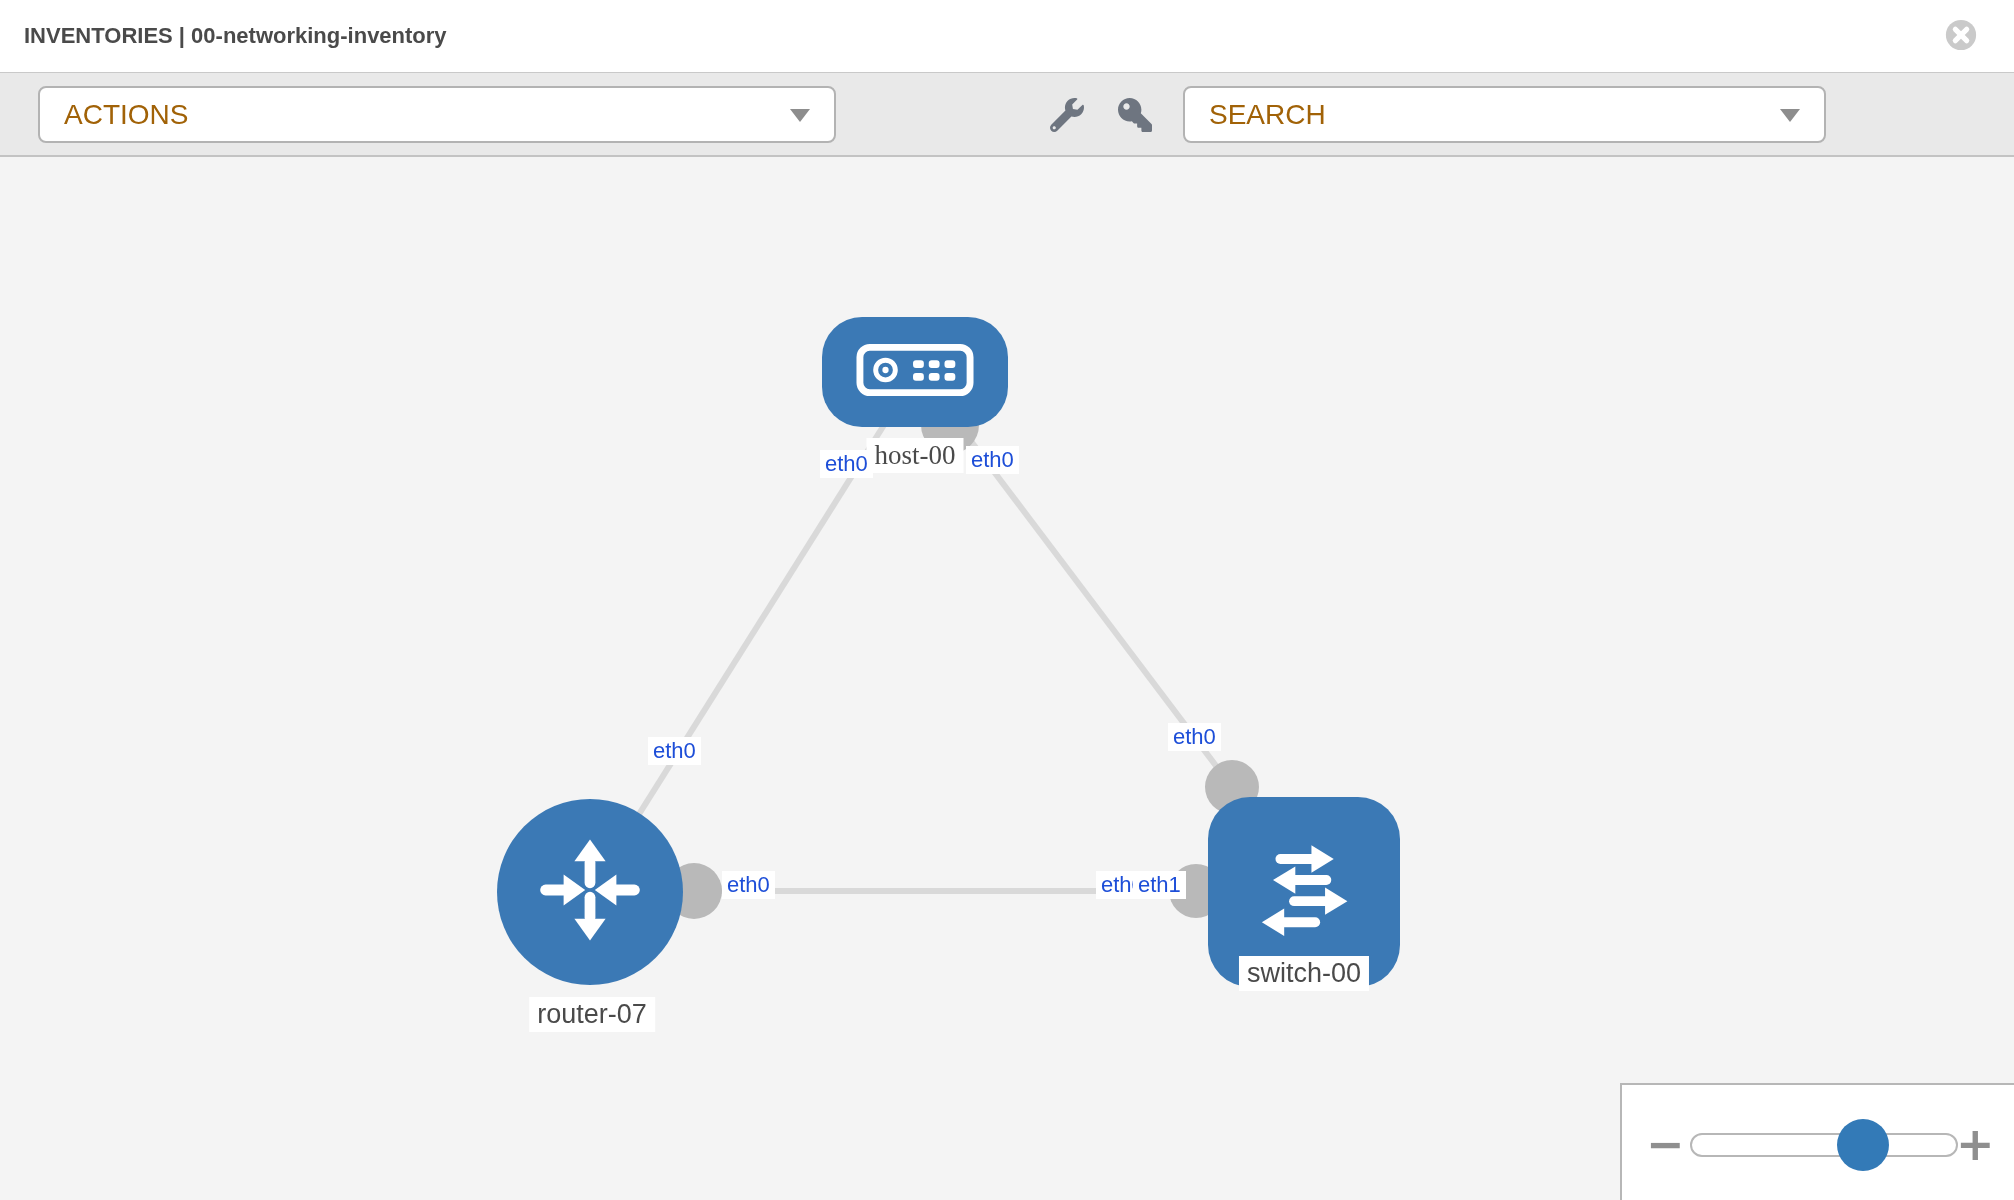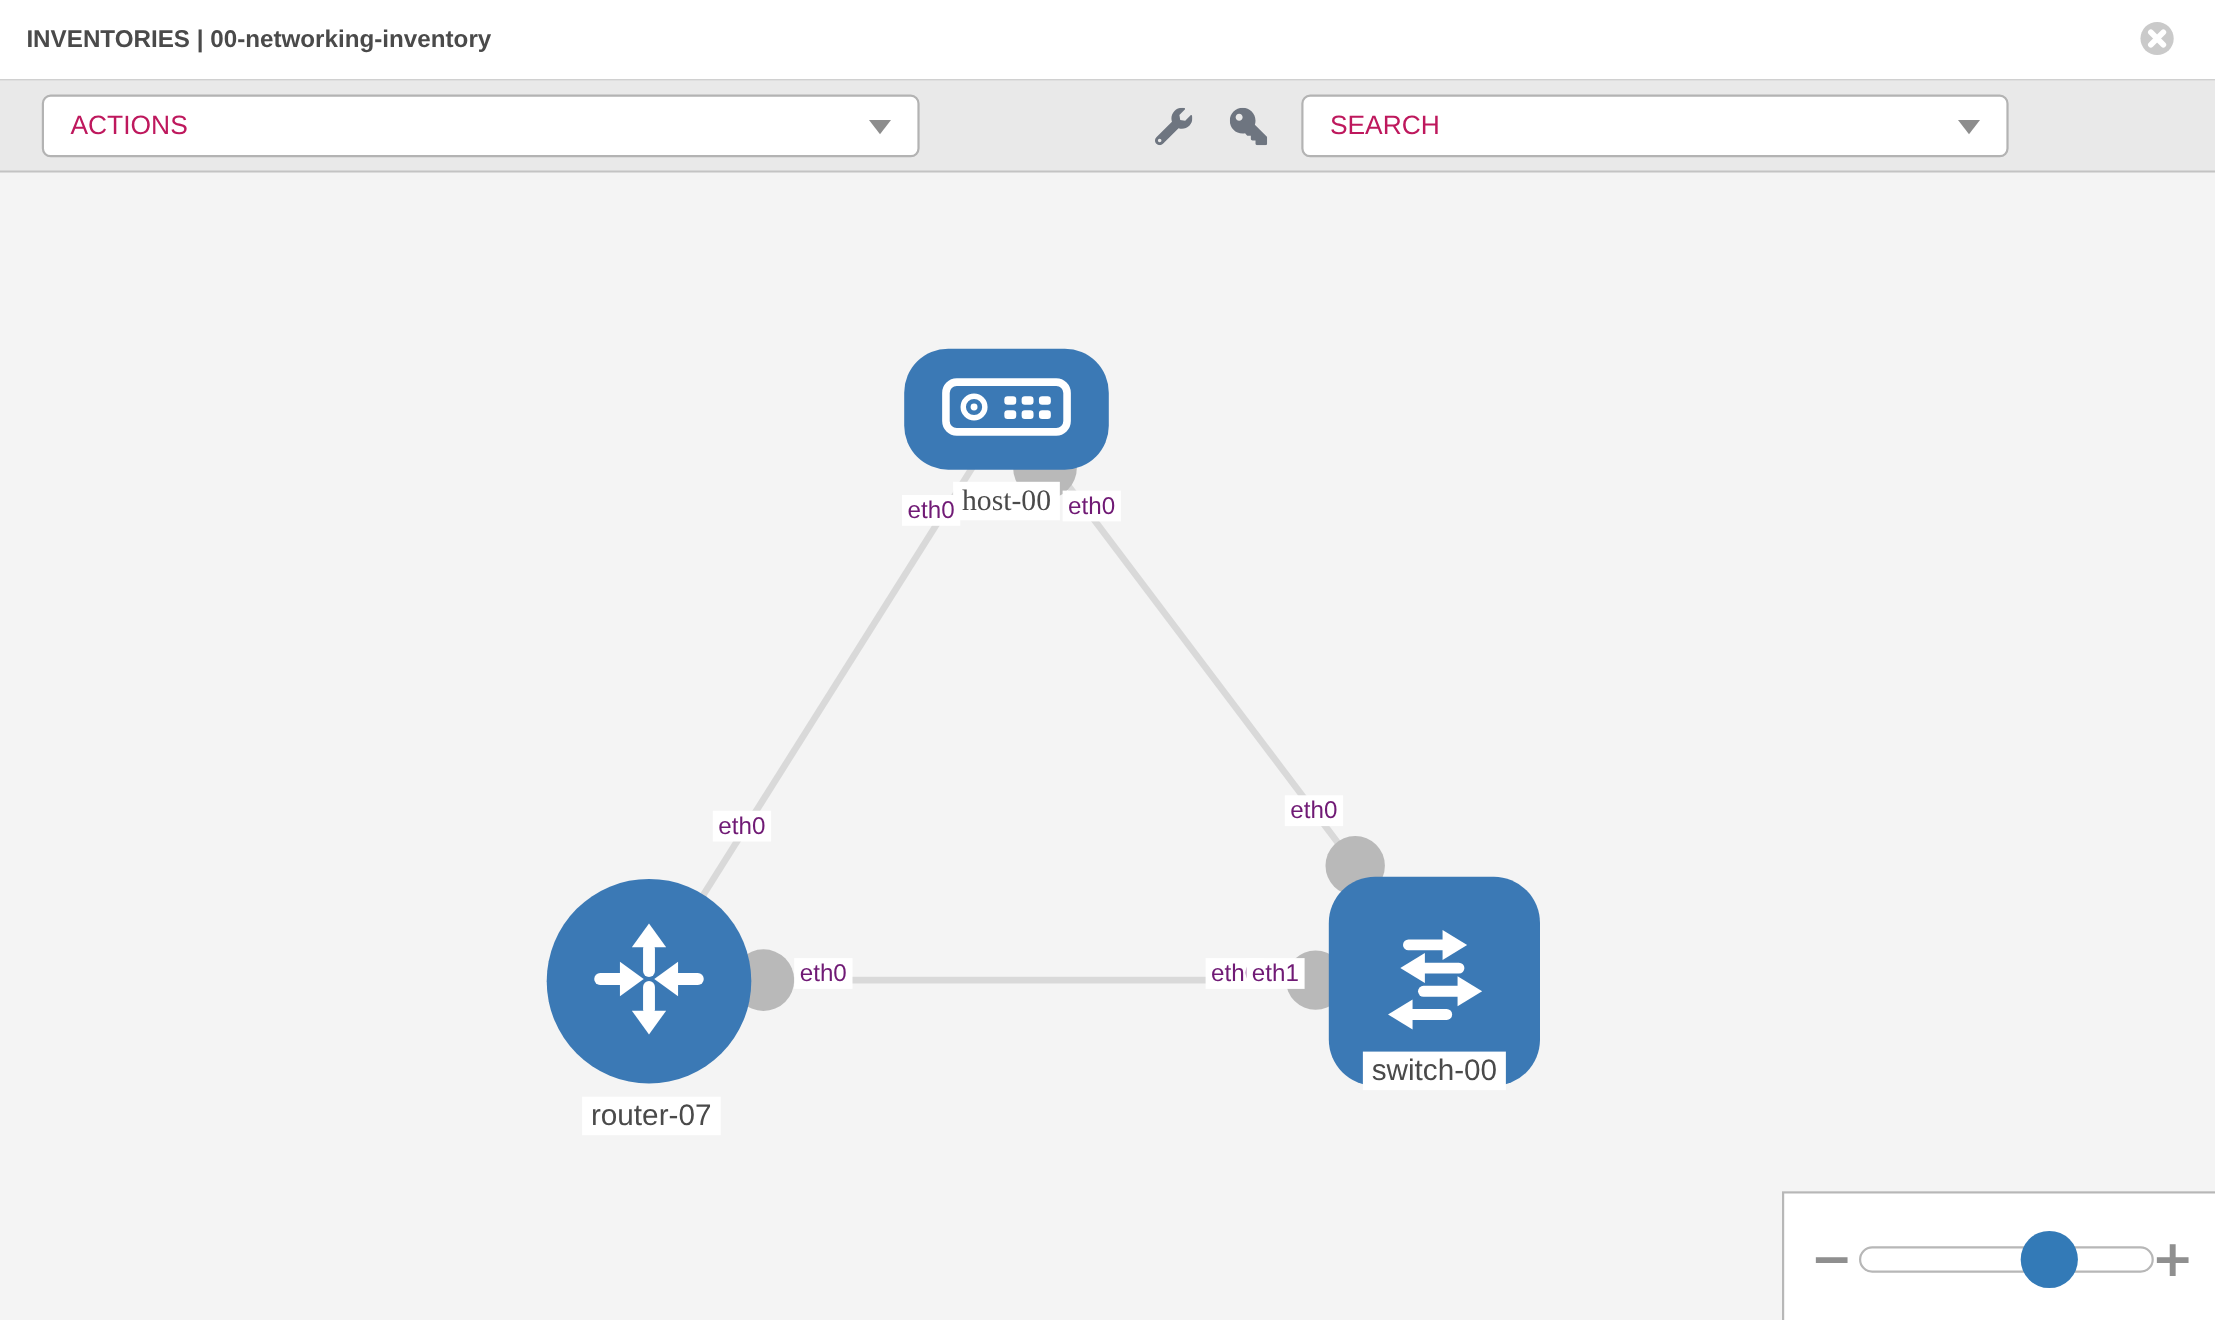--- a/index.html
+++ b/index.html
@@ -12,21 +12,21 @@
     font-size:22px; font-weight:bold; color:#4a4a4a; }
   .close-btn { position:absolute; right:36px; top:18px; width:34px; height:34px;
     cursor:pointer; border:none; background:transparent; padding:0; }
 
   
   .toolbar { position:relative; height:85px; background:#e9e9e9;
     border-top:1px solid #c9c9c9; border-bottom:2px solid #c3c3c3; }
   .select-box { position:absolute; top:13px; height:57px; background:#fff;
     border:2px solid #b3b3b3; border-radius:8px; display:flex; align-items:center;
     padding:0 24px; cursor:pointer; }
-  .select-box .select-text { font-size:24px; color:#be185d; }
+  .select-box .select-text { font-size:28px; color:#a16207; }
   .caret { position:absolute; right:24px; top:50%; margin-top:-6px;
     width:0; height:0; border-left:10px solid transparent; border-right:10px solid transparent;
     border-top:13px solid #8d8d8d; }
   .actions-box { left:38px; width:798px; }
   .search-box { left:1183px; width:643px; }
   .tool-icon-btn { position:absolute; top:24px; width:38px; height:38px; border:none;
     background:transparent; padding:0; cursor:pointer; }
   .wrench-btn { left:1048px; }
   .key-btn { left:1116px; }
 
@@ -35,21 +35,21 @@
   .net-svg { position:absolute; left:0; top:0; z-index:1; }
 
   .node { position:absolute; z-index:2; background:#3b79b5; display:flex;
     align-items:center; justify-content:center; cursor:pointer; }
   .node-host   { left:822px;  top:160px; width:186px; height:110px; border-radius:40px; }
   .node-router { left:497px;  top:642px; width:186px; height:186px; border-radius:50%; }
   .node-switch { left:1208px; top:640px; width:192px; height:190px; border-radius:42px; }
 
   .node-label { position:absolute; z-index:3; background:#ffffff; color:#4a4a4a;
     font-size:27px; padding:2px 8px; white-space:nowrap; }
-  .iface-label { position:absolute; z-index:3; background:#ffffff; color:#701a75;
+  .iface-label { position:absolute; z-index:3; background:#ffffff; color:#1d4ed8;
     font-size:22px; padding:1px 5px; white-space:nowrap; }
   .iface-under { z-index:3; }
   .iface-over  { z-index:4; }
   .centered { transform:translateX(-50%); }
 
   
   .zoom-panel { position:absolute; left:1620px; top:926px; width:400px; height:140px;
     background:#ffffff; border:2px solid #b7b7b7; z-index:5; }
   .zoom-value { position:absolute; left:0; top:6px; width:388px; text-align:center;
     font-size:24px; color:#3a3a3a; }

